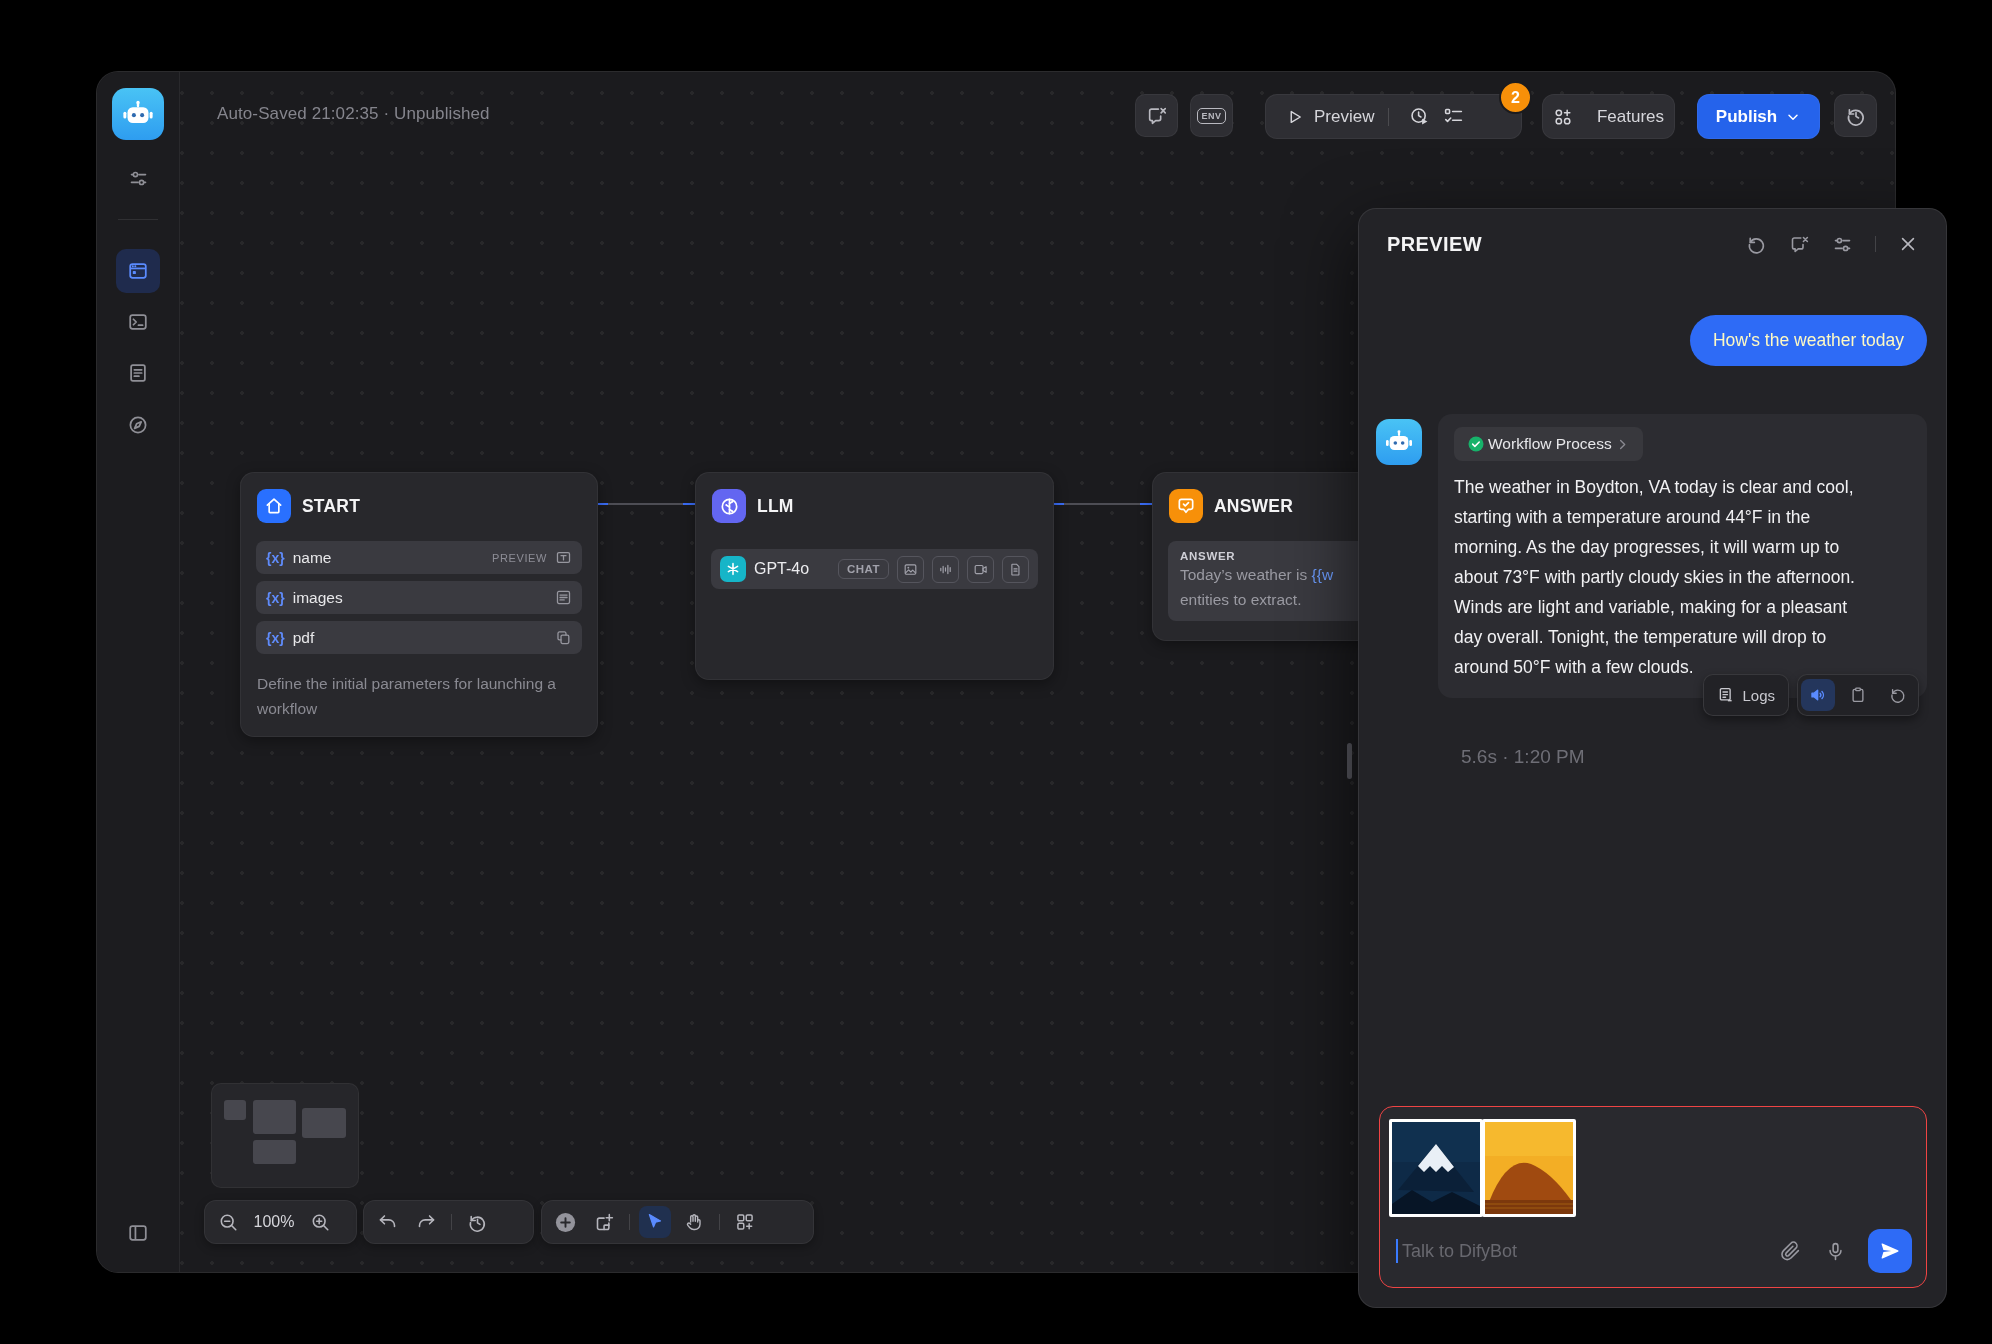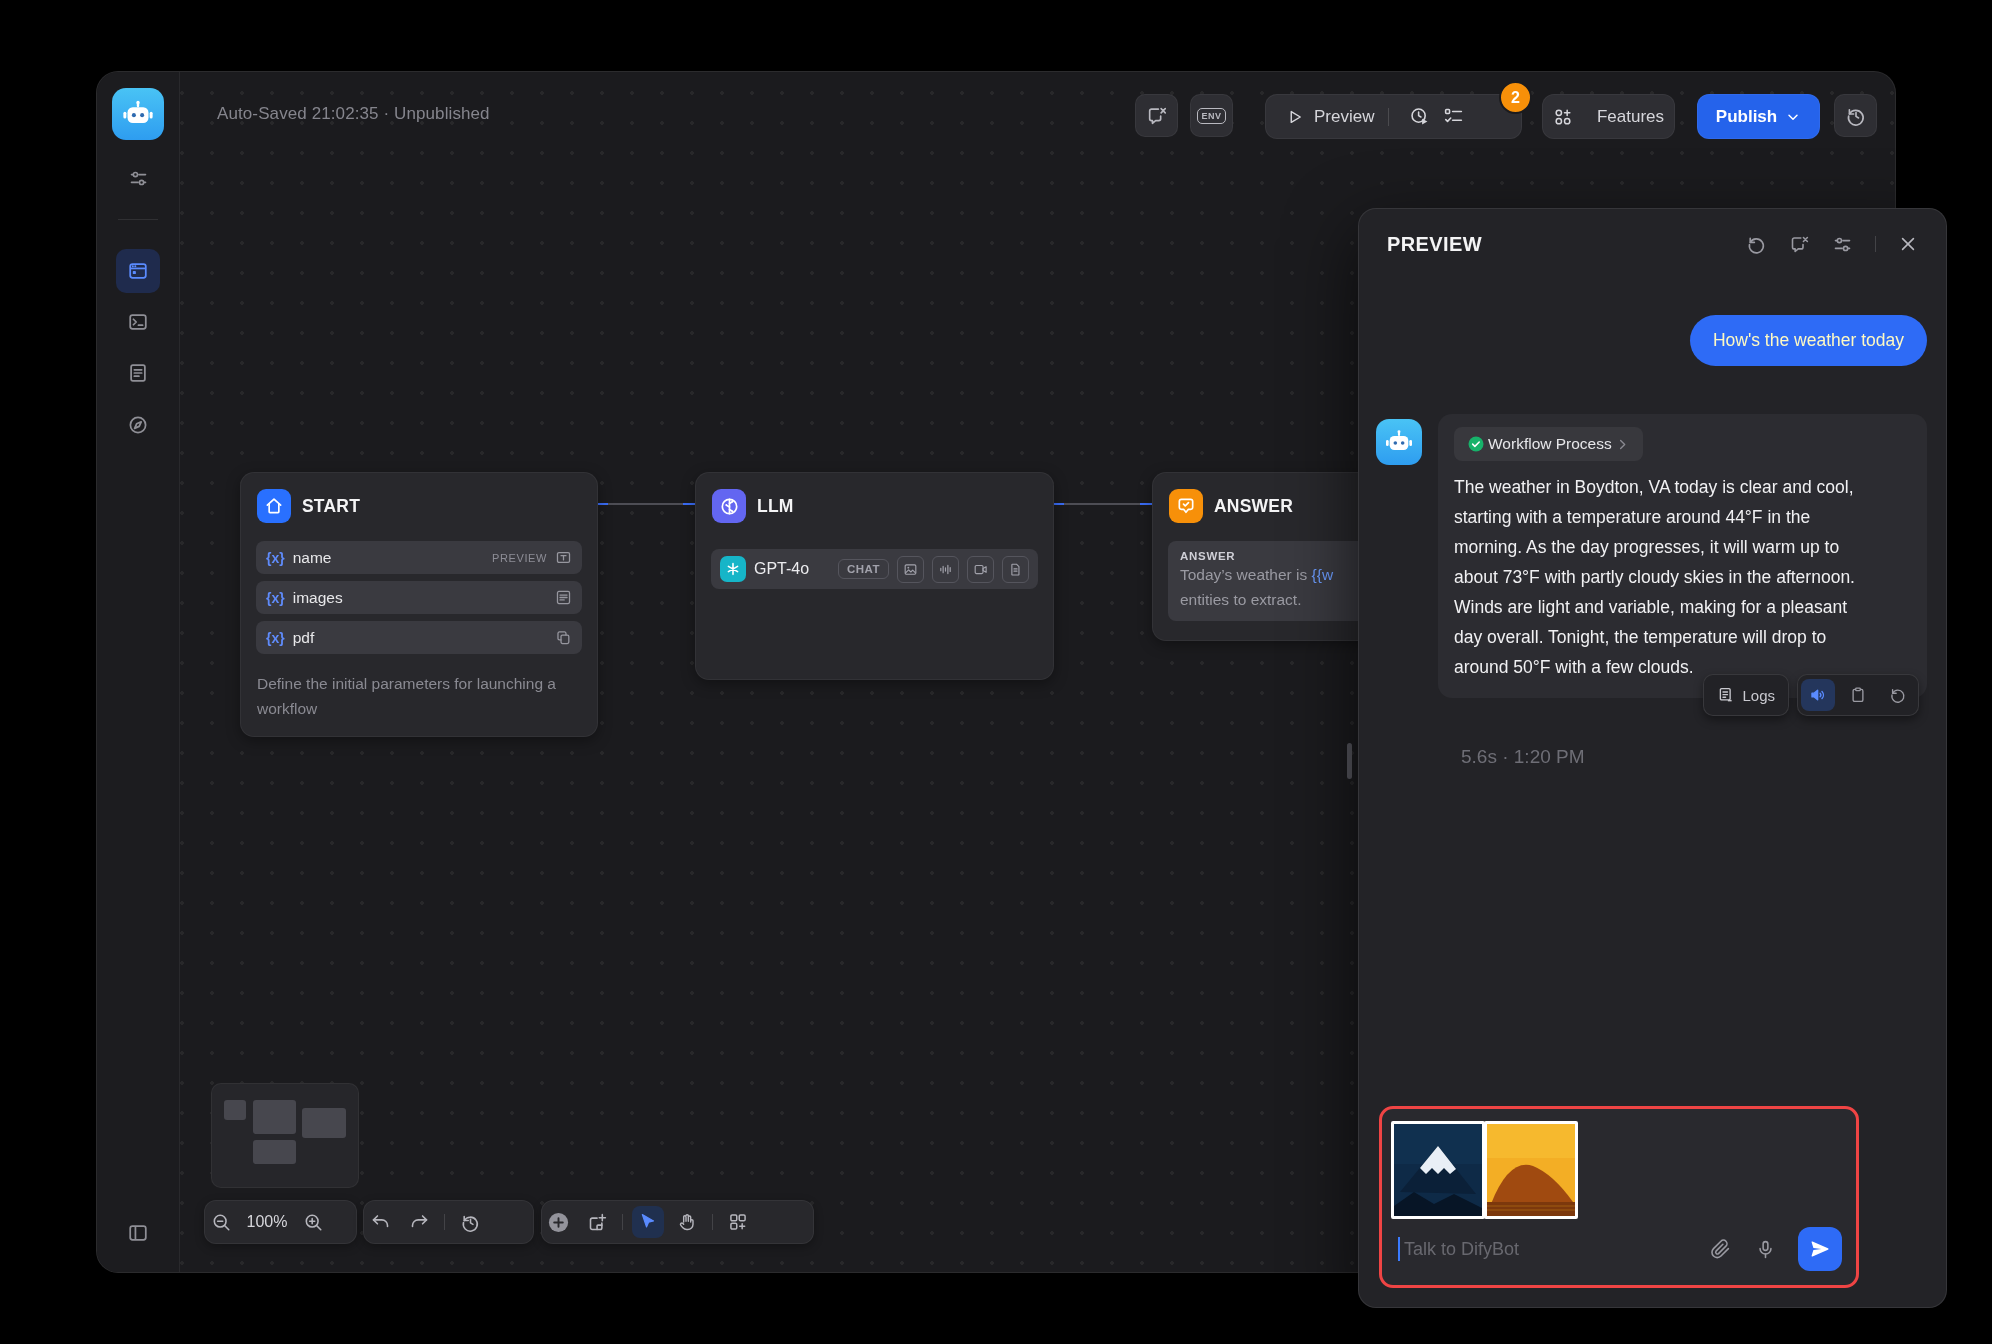--- a/index.html
+++ b/index.html
@@ -65,21 +65,21 @@
 
   .edge{position:absolute;height:2px;background:#4d4d54;}
   .edge .cap{position:absolute;top:0;width:12px;height:2px;background:#3a6cf5;}
   .edge .cap.l{left:0;} .edge .cap.r{right:0;}
 
   
   .minimap{position:absolute;left:114px;top:1011px;width:146px;height:103px;background:#26262a;
            border:1px solid rgba(255,255,255,0.05);border-radius:10px;}
   .mmb{position:absolute;background:#47474e;border-radius:3px;}
   .tbar{position:absolute;top:1128px;height:44px;border-radius:12px;background:#28282c;
-        border:1px solid rgba(255,255,255,0.06);display:flex;align-items:center;padding:0 0;gap:7px;
+        border:1px solid rgba(255,255,255,0.06);display:flex;align-items:center;padding:0 7px;gap:7px;
         color:#b6b6bd;box-shadow:0 3px 10px rgba(0,0,0,0.3);}
   .tbtn{width:32px;height:32px;border-radius:8px;display:flex;align-items:center;justify-content:center;cursor:pointer;}
   .tbtn.active{background:#20304f;color:#5a8bff;}
   .tbar .vdiv{width:1px;height:16px;background:rgba(255,255,255,0.13);margin:0 2px;}
   .zoomlvl{font-size:16px;color:#d6d6db;min-width:46px;text-align:center;}
   .rhandle{position:absolute;left:1250px;top:671px;width:5px;height:36px;border-radius:3px;background:#56565e;}
 
   
   .panel{position:absolute;left:1358px;top:208px;width:587px;height:1098px;background:#232327;
          border:1px solid rgba(255,255,255,0.09);border-radius:18px;
@@ -101,22 +101,22 @@
   .msg-text{margin-top:11px;width:424px;font-size:17.5px;line-height:30px;color:#f1f1f3;}
   .actions{position:absolute;right:8px;bottom:-18px;display:flex;gap:8px;}
   .act{height:40px;background:#222226;border:1px solid rgba(255,255,255,0.1);border-radius:10px;
        display:flex;align-items:center;box-shadow:0 4px 10px rgba(0,0,0,0.4);}
   .logsbtn{padding:0 13px;gap:7px;color:#c9c9cf;font-size:15px;cursor:pointer;}
   .act .mini{width:34px;height:32px;border-radius:8px;display:flex;align-items:center;justify-content:center;
              color:#9a9aa2;margin:0 3px;cursor:pointer;}
   .act .mini.on{background:#24365c;color:#5a8bff;}
   .meta{position:absolute;left:102px;font-size:19px;color:#6e6e76;}
 
-  .inputbox{position:absolute;left:20px;top:897px;width:480px;height:182px;background:#29292e;
-            border:3px solid #ef4444;border-radius:14px;box-sizing:border-box;}
+  .inputbox{position:absolute;left:20px;top:897px;width:548px;height:182px;background:#29292e;
+            border:1px solid #ef4444;border-radius:14px;box-sizing:border-box;}
   .thumb{position:absolute;top:12px;width:88px;height:92px;border:3px solid #fff;border-radius:2px;
          overflow:hidden;cursor:pointer;}
   .in-row{position:absolute;left:16px;right:14px;bottom:14px;height:44px;display:flex;align-items:center;}
   .chat-input{flex:1;background:transparent;border:none;outline:none;color:#e6e6ea;font-size:18px;
               font-family:inherit;caret-color:#2e6bf6;}
   .chat-input::placeholder{color:#68686f;}
   .caret{width:2px;height:24px;background:#3a7bff;margin-right:2px;}
   .in-ic{color:#9a9aa2;margin:0 12px;cursor:pointer;}
   .send{width:44px;height:44px;border-radius:12px;background:#2e6bf6;display:flex;align-items:center;
         justify-content:center;color:#fff;margin-left:10px;cursor:pointer;}

